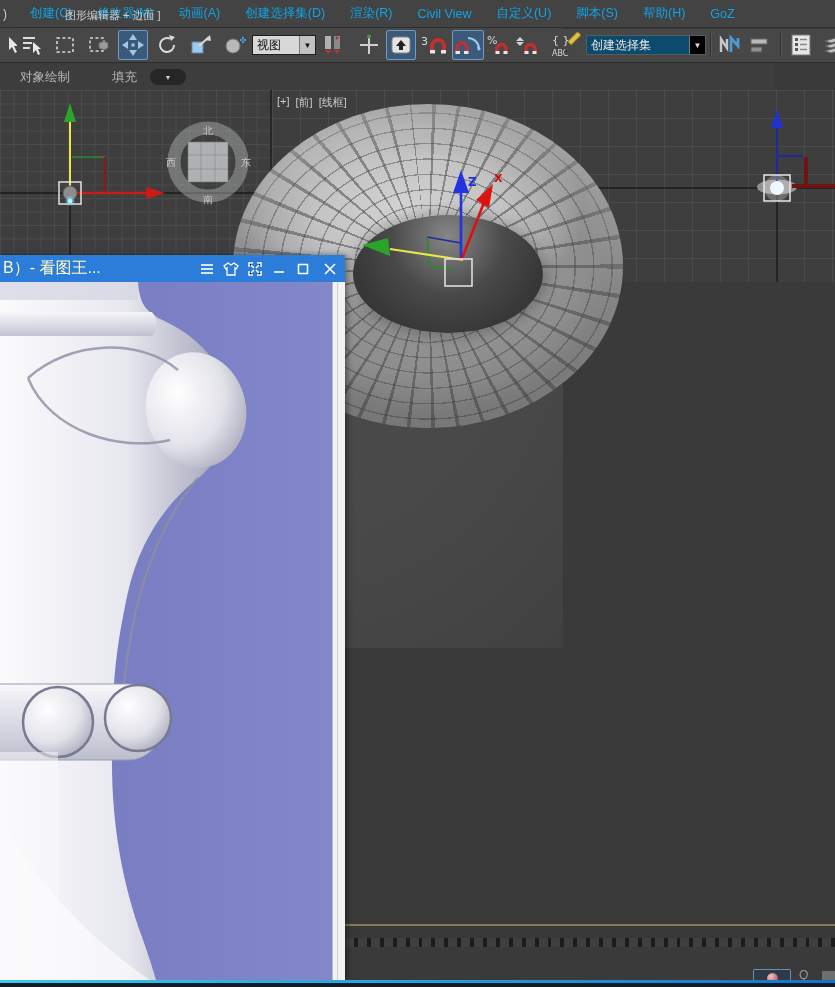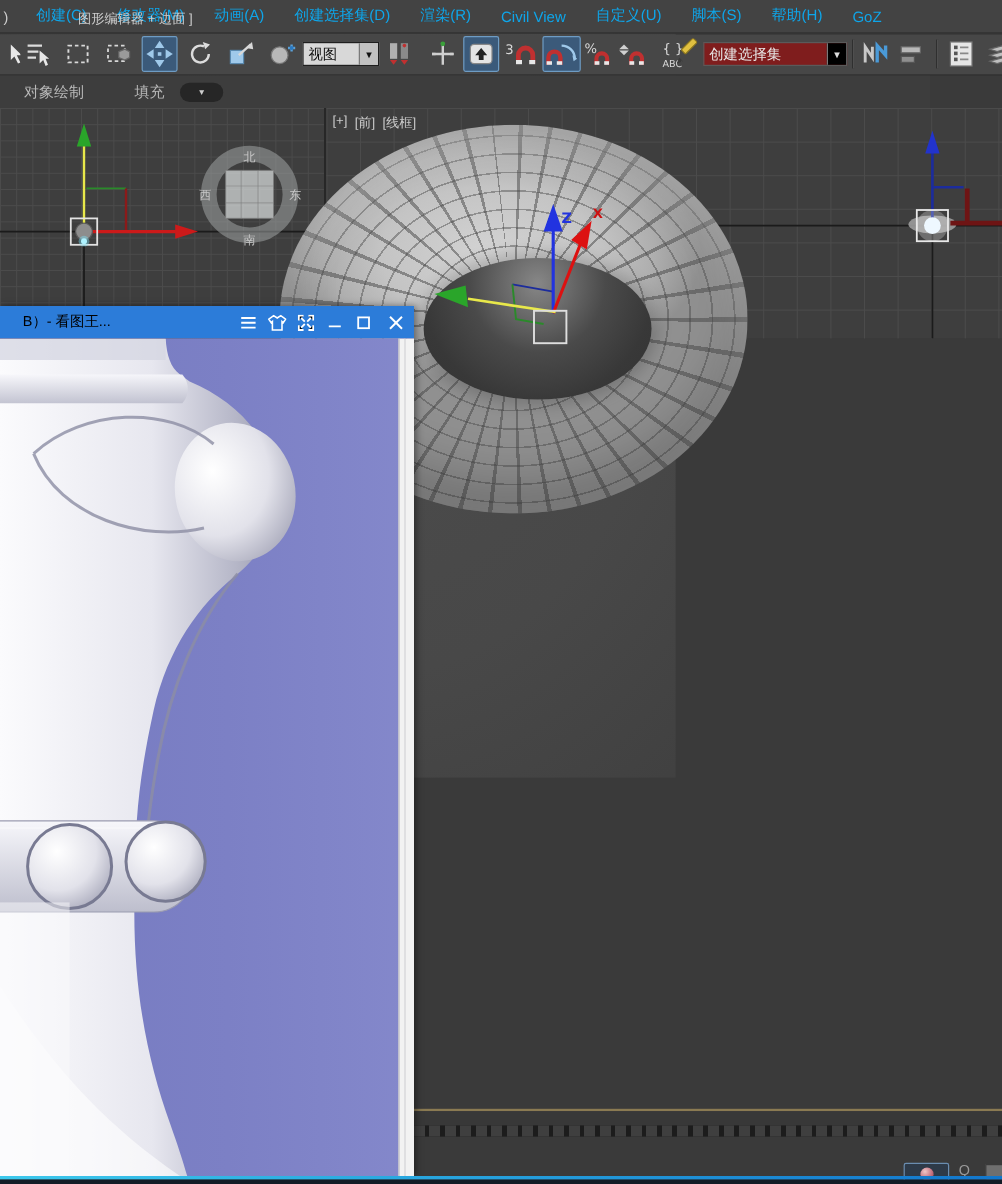--- a/index.html
+++ b/index.html
@@ -20,21 +20,21 @@
            border-bottom:1px solid #2c2c2c;}
   .tb{position:absolute;top:1px;width:30px;height:30px;display:flex;align-items:center;
       justify-content:center;border-radius:2px;}
   .tb.active{background:#3b5a7a;border:1px solid #6e9cc4;box-sizing:border-box;}
   .sep{position:absolute;top:4px;width:1px;height:24px;background:#2f2f2f;border-right:1px solid #585858;}
   .combo{position:absolute;top:6px;height:20px;background:#d8d8d8;border:1px solid #1f1f1f;
          display:flex;align-items:center;box-sizing:border-box;}
   .combo .cv{flex:1;font-size:12px;color:#101010;padding:0 4px;white-space:nowrap;overflow:hidden;}
   .combo .ca{width:15px;height:100%;background:#c2c2c2;border-left:1px solid #7a7a7a;
              display:flex;align-items:center;justify-content:center;font-size:8px;color:#111;}
-  .combo.dark{background:#7f1d1d;border:1px solid #5a5a5a;}
+  .combo.dark{background:#0c4a6e;border:1px solid #5a5a5a;}
   .combo.dark .cv{color:#e8e8e8;}
   .combo.dark .ca{background:#000;color:#ddd;}
 
   
   .painttb{position:absolute;left:0;top:63px;width:775px;height:27px;background:#3d3d3d;
            border-bottom:1px solid #2a2a2a;text-align:center;}
   .painttb .pl{position:absolute;top:6px;font-size:12.5px;color:#b9b9b9;}
   .chip{position:absolute;left:150px;top:6px;width:36px;height:16px;background:#262626;
         border-radius:8px;display:flex;align-items:center;justify-content:center;gap:3px;
         color:#cdcdcd;font-size:7px;}
@@ -86,21 +86,21 @@
   
   .blue-line{position:absolute;left:0;top:980px;width:835px;height:3px;z-index:60;
              background:linear-gradient(90deg,#3cc8ec 0%,#29a8e0 40%,#1276cc 100%);}
   .bottom-strip{position:absolute;left:0;top:983px;width:835px;height:4px;background:#131c26;z-index:60;}
 
   
   .viewer{position:absolute;left:0;top:255px;width:345px;height:725px;z-index:50;
           box-shadow:2px 0 6px rgba(0,0,0,.45);}
   .v-title{position:absolute;left:0;top:0;width:345px;height:27px;background:#2c7cd9;
            display:flex;align-items:center;}
-  .v-title .tt{font-size:12px;color:#000000;padding-left:3px;white-space:nowrap;flex:1;margin-left:16px;}
+  .v-title .tt{font-size:16px;color:#fef9c3;padding-left:3px;white-space:nowrap;flex:1;}
   .v-btn{width:24px;height:27px;display:flex;align-items:center;justify-content:center;cursor:default;}
   .v-body{position:absolute;left:0;top:27px;width:345px;height:698px;
           background:linear-gradient(90deg,#757ac0 0%,#7c80c5 55%,#8488cb 100%);overflow:hidden;}
   .v-strip{position:absolute;right:0;top:0;width:12px;height:698px;background:#f2f2f2;
            border-left:1px solid #b9b9c2;}
   .v-strip::after{content:"";position:absolute;left:4px;top:0;width:1px;height:100%;background:#d2d2d6;}
 
   svg text{font-family:"DejaVu Sans",sans-serif;}
 </style>
 </head>

